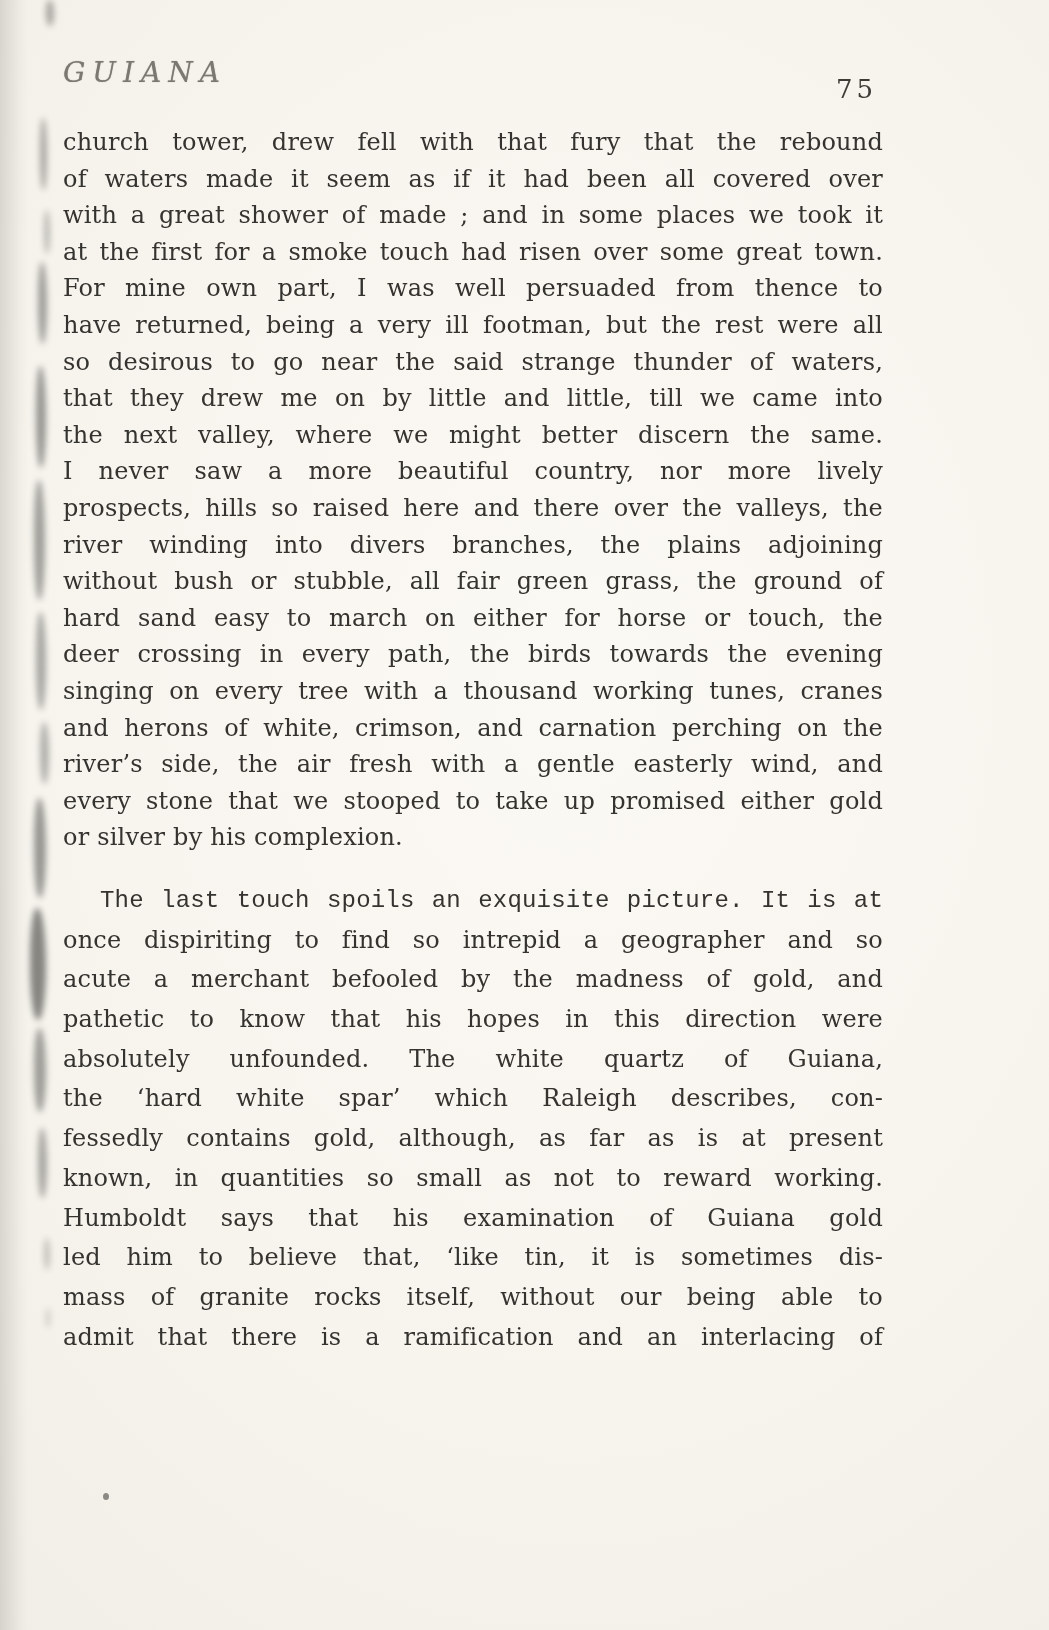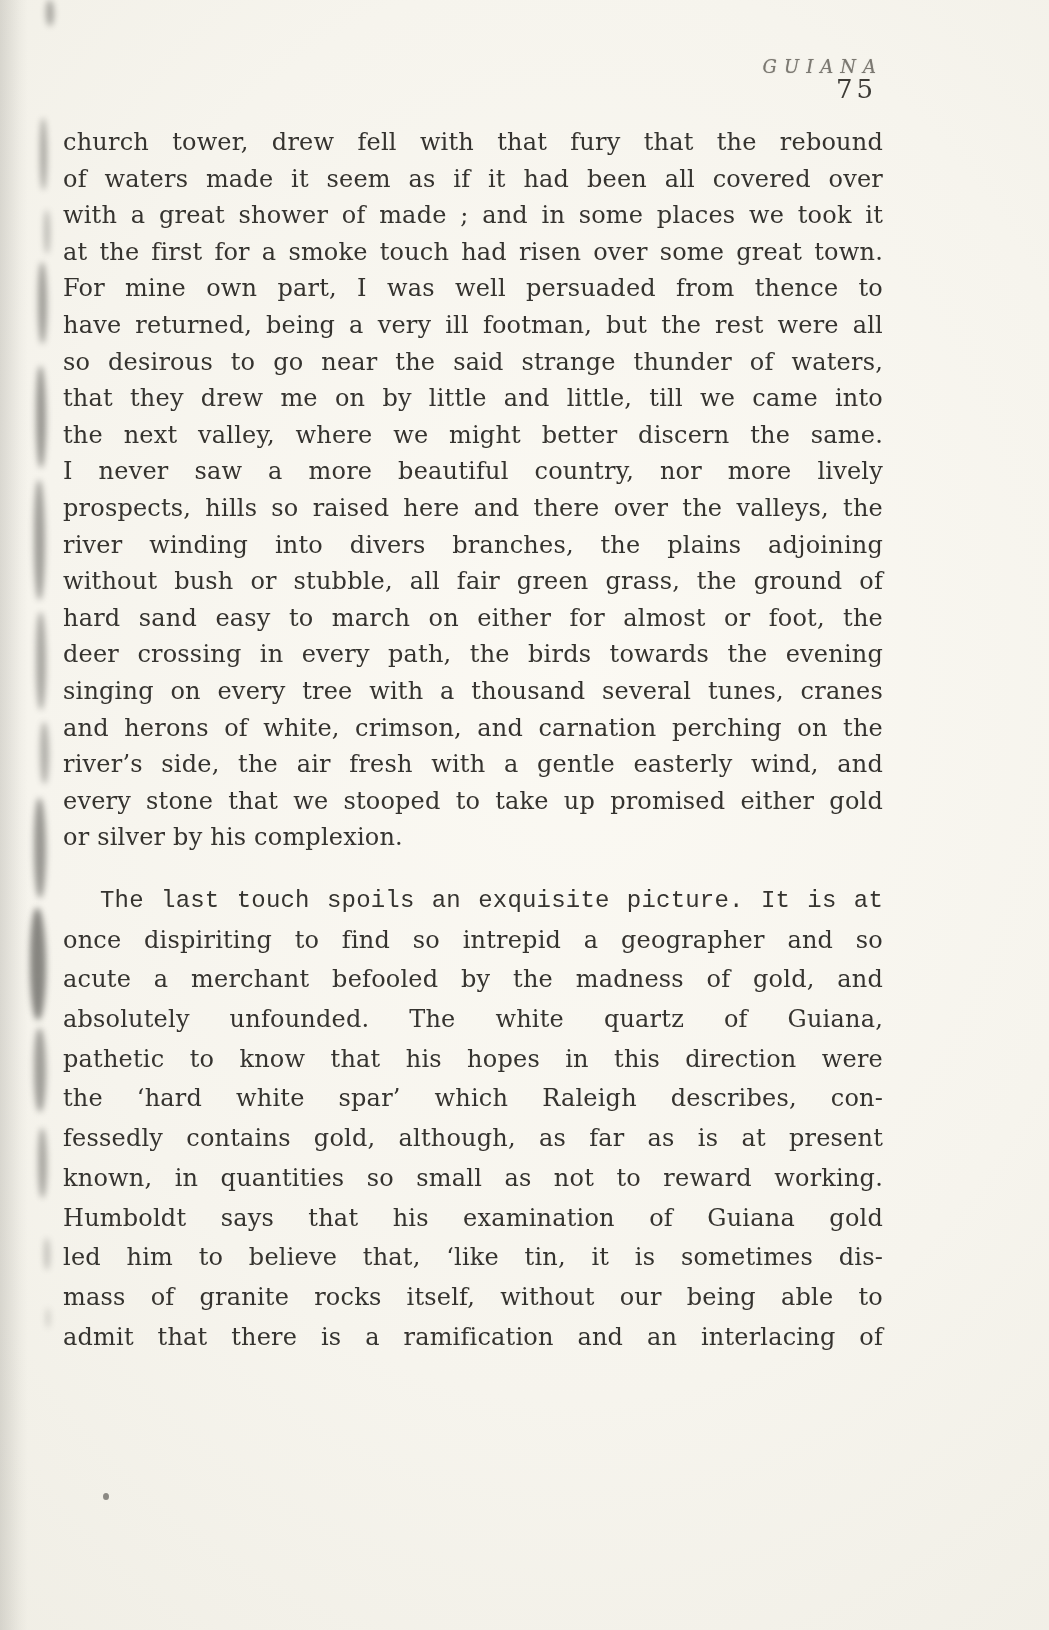--- a/index.html
+++ b/index.html
@@ -29,23 +29,23 @@
   .page-header {
     position: absolute;
     top: 56px;
     left: 63px;
     width: 820px;
     height: 42px;
   }
   .running-title {
     position: absolute;
     left: 0; right: 0;
-    text-align: right;
+    text-align: left;
     font-style: italic;
-    font-size: 18px;
+    font-size: 28px;
     letter-spacing: 7px;
     color: #7b7871;
     text-shadow: 0 0 1px rgba(120,118,110,0.6);
   }
   .page-number {
     position: absolute;
     right: 6px;
     top: 18px;
     font-size: 26px;
     letter-spacing: 4px;
@@ -128,34 +128,34 @@
         <div class="text-line">at the first for a smoke touch had risen over some great town.</div>
         <div class="text-line">For mine own part, I was well persuaded from thence to</div>
         <div class="text-line">have returned, being a very ill footman, but the rest were all</div>
         <div class="text-line">so desirous to go near the said strange thunder of waters,</div>
         <div class="text-line">that they drew me on by little and little, till we came into</div>
         <div class="text-line">the next valley, where we might better discern the same.</div>
         <div class="text-line">I never saw a more beautiful country, nor more lively</div>
         <div class="text-line">prospects, hills so raised here and there over the valleys, the</div>
         <div class="text-line">river winding into divers branches, the plains adjoining</div>
         <div class="text-line">without bush or stubble, all fair green grass, the ground of</div>
-        <div class="text-line">hard sand easy to march on either for almost or foot, the</div>
+        <div class="text-line">hard sand easy to march on either for horse or touch, the</div>
         <div class="text-line">deer crossing in every path, the birds towards the evening</div>
-        <div class="text-line">singing on every tree with a thousand several tunes, cranes</div>
+        <div class="text-line">singing on every tree with a thousand working tunes, cranes</div>
         <div class="text-line">and herons of white, crimson, and carnation perching on the</div>
         <div class="text-line">river’s side, the air fresh with a gentle easterly wind, and</div>
         <div class="text-line">every stone that we stooped to take up promised either gold</div>
         <div class="text-line last-line">or silver by his complexion.</div>
       </div>
     <div class="paragraph p2 indent-first justify-last">
         <div class="text-line">The last touch spoils an exquisite picture. It is at</div>
         <div class="text-line">once dispiriting to find so intrepid a geographer and so</div>
         <div class="text-line">acute a merchant befooled by the madness of gold, and</div>
+        <div class="text-line">pathetic to know that his hopes in this direction were</div>
         <div class="text-line">absolutely unfounded. The white quartz of Guiana,</div>
-        <div class="text-line">pathetic to know that his hopes in this direction were</div>
         <div class="text-line">the ‘hard white spar’ which Raleigh describes, con-</div>
         <div class="text-line">fessedly contains gold, although, as far as is at present</div>
         <div class="text-line">known, in quantities so small as not to reward working.</div>
         <div class="text-line">Humboldt says that his examination of Guiana gold</div>
         <div class="text-line">led him to believe that, ‘like tin, it is sometimes dis-</div>
         <div class="text-line">mass of granite rocks itself, without our being able to</div>
         <div class="text-line last-line">admit that there is a ramification and an interlacing of</div>
       </div>
   </main>
 

